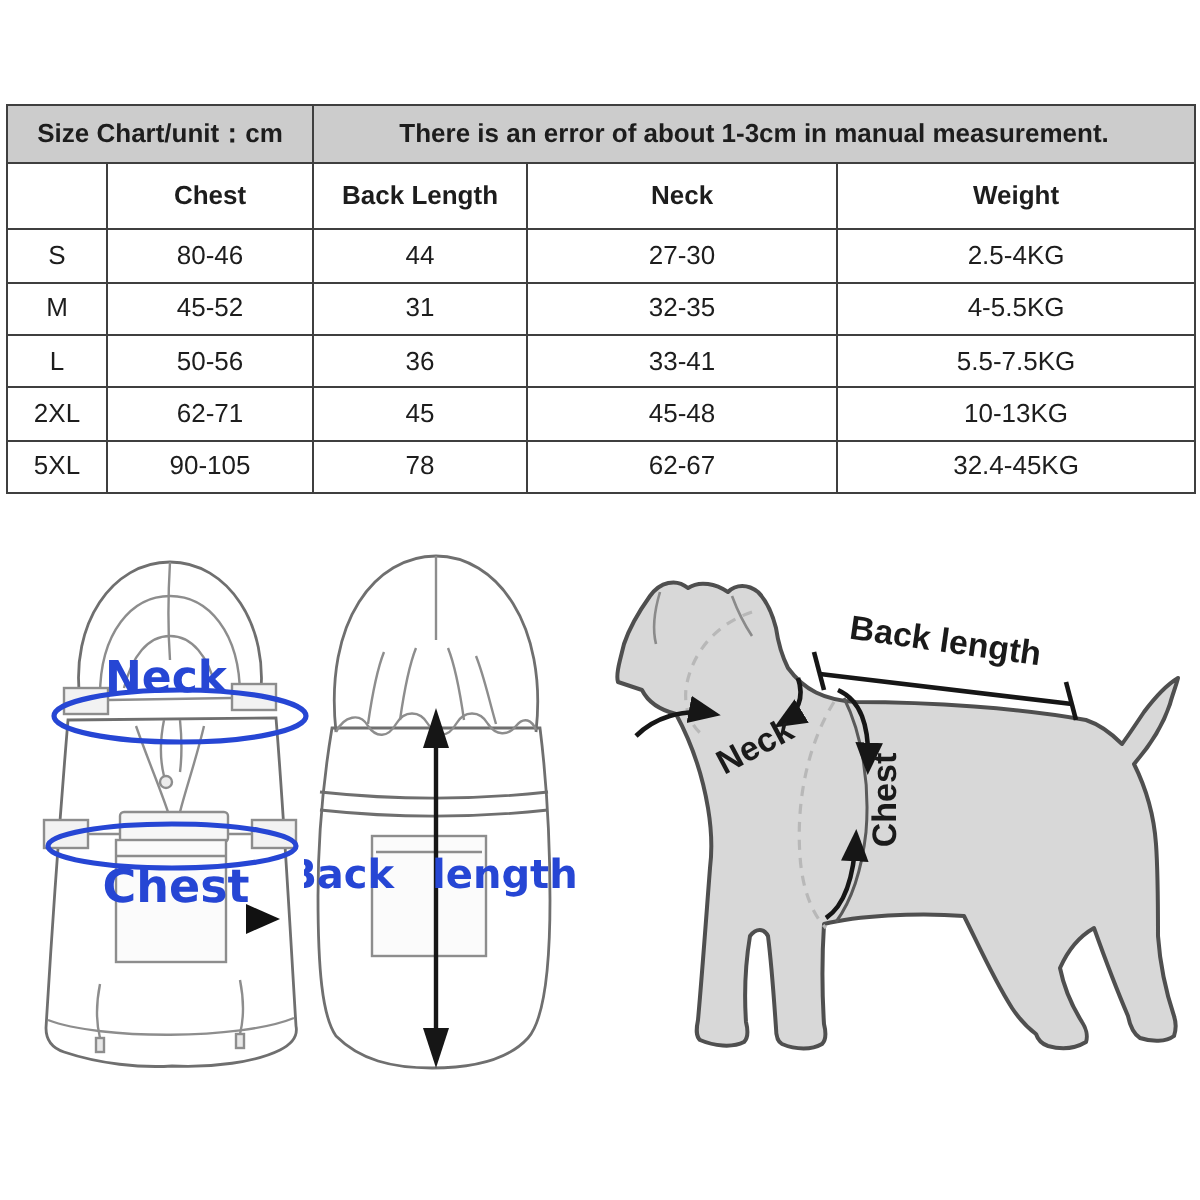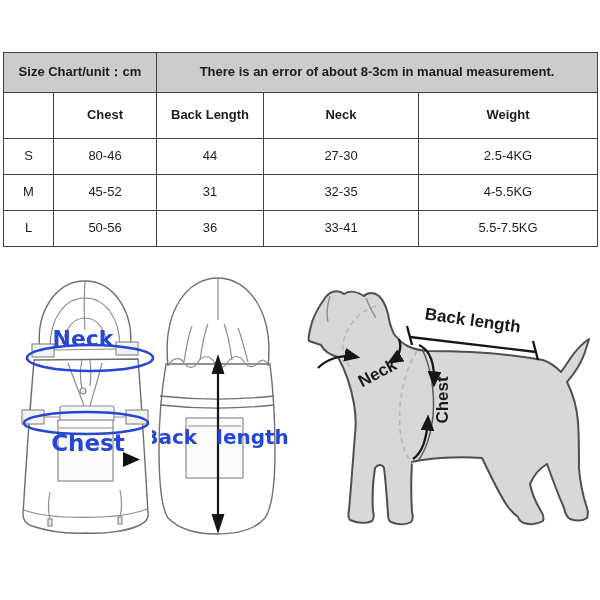--- a/index.html
+++ b/index.html
@@ -35,21 +35,21 @@
     <colgroup>
       <col style="width:50px">
         <col style="width:103px">
         <col style="width:107px">
         <col style="width:155px">
         <col style="width:179px">
     </colgroup>
     <tbody>
       <tr class="unit-row">
         <th colspan="2">Size Chart/unit：cm</th>
-        <th colspan="3">There is an error of about 8-3cm in manual measurement.</th>
+        <th colspan="3">There is an error of about 1-3cm in manual measurement.</th>
       </tr>
       <tr class="cols-row">
         <th></th>
         <th>Chest</th>
         <th>Back Length</th>
         <th>Neck</th>
         <th>Weight</th>
       </tr>
       <tr class="data-row">
         <td>S</td>
@@ -64,20 +64,34 @@
         <td>31</td>
         <td>32-35</td>
         <td>4-5.5KG</td>
       </tr>
       <tr class="data-row">
         <td>L</td>
         <td>50-56</td>
         <td>36</td>
         <td>33-41</td>
         <td>5.5-7.5KG</td>
+      </tr>
+      <tr class="data-row">
+        <td>2XL</td>
+        <td>62-71</td>
+        <td>45</td>
+        <td>45-48</td>
+        <td>10-13KG</td>
+      </tr>
+      <tr class="data-row">
+        <td>5XL</td>
+        <td>90-105</td>
+        <td>78</td>
+        <td>62-67</td>
+        <td>32.4-45KG</td>
       </tr>
     </tbody>
   </table>
 
   <svg class="illus" style="left:10px;top:268px" width="150" height="300" viewBox="0 0 150 300">
     <g class="sketch">
 
       <path d="M 24,92 L 128,91 C 132,140 135,196 138,245 C 139,250 136,254 130,257 C 118,263 96,266 76,265 C 60,266 40,264 22,258 C 16,256 13,252 13,246 C 16,196 20,140 24,92 Z" fill="#fafafa" class="sketch-dark"></path>
 
       <path d="M 30,82 C 25,44 46,13 75,13 C 104,13 125,45 120,82" fill="#fbfbfb" class="sketch-dark"></path>

